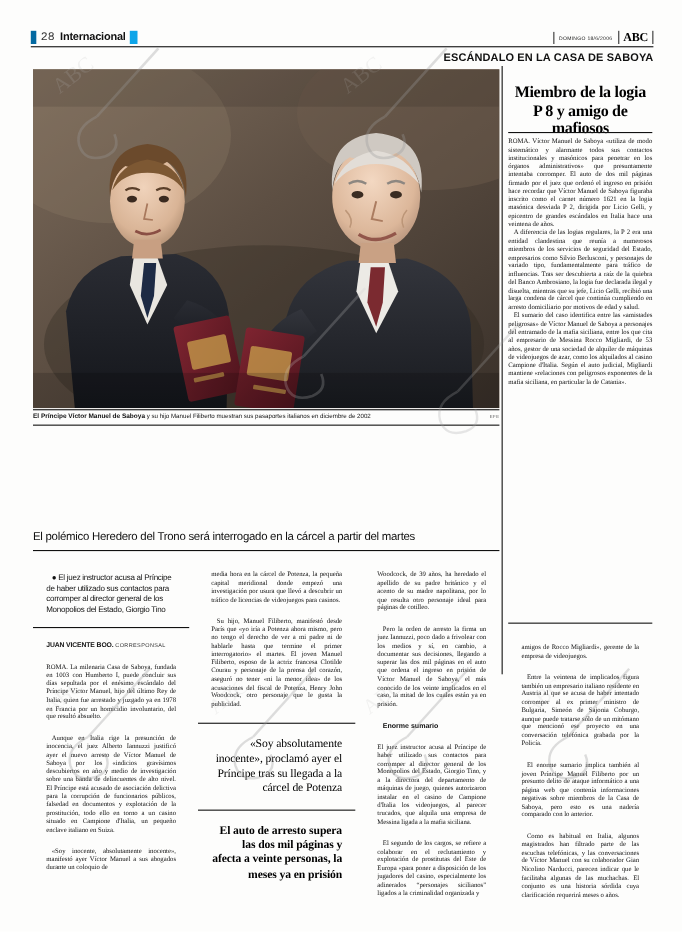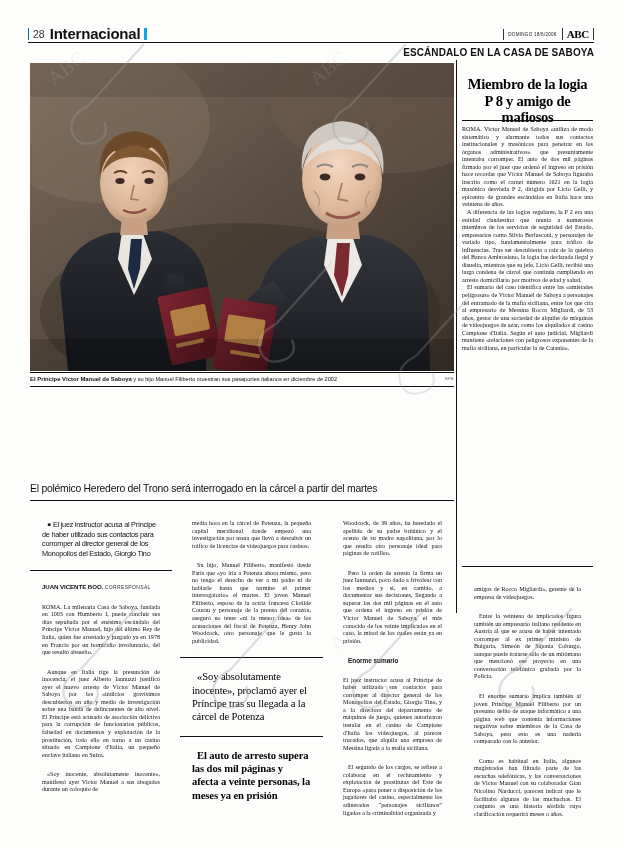--- a/index.html
+++ b/index.html
@@ -24,28 +24,28 @@
   .wm svg{display:block;}
 
   
   .masthead{
     position:absolute;left:28px;top:26px;width:566px;height:16px;
     display:flex;align-items:center;
     border-bottom:1.6px solid #111;
   }
   .mast-left{display:flex;align-items:center;gap:5px;height:100%;}
   .folio{
-    font-family:Liberation Sans, sans-serif;
+    font-family:Liberation Mono, monospace;
     font-size:10.5px;color:#333;padding-left:4px;
-    border-left:1px solid #0369a1;height:12px;line-height:12px;
+    border-left:5px solid #0369a1;height:12px;line-height:12px;
   }
   .section-name{
     font-family:"Liberation Sans",sans-serif;
-    font-weight:bold;font-size:15px;letter-spacing:-.2px;
-    color:#111;padding-right:4px;border-right:3px solid #0ea5e9;height:12px;line-height:12px;
+    font-weight:bold;font-size:10px;letter-spacing:-.2px;
+    color:#111;padding-right:4px;border-right:7px solid #0ea5e9;height:12px;line-height:12px;
   }
   .mast-rule{flex:1;height:0;}
   .mast-right{display:flex;align-items:center;gap:5px;height:100%;}
   .pubdate{
     font-family:"Liberation Sans",sans-serif;
     font-size:4.6px;letter-spacing:.25px;color:#222;
     border-left:1px solid #333;padding-left:4px;height:11px;line-height:11px;
     display:flex;align-items:center;
   }
   .logo{
@@ -121,21 +121,21 @@
     font-weight:bold;font-size:6.2px;letter-spacing:-.1px;color:#111;
   }
   .byline .corr{
     font-weight:normal;font-size:5px;letter-spacing:.35px;color:#333;
   }
 
   
   .pullquote{
     font-family:"Liberation Serif",serif;
     font-size:10.6px;line-height:13.4px;
-    color:#000;text-align:left;text-indent:0;
+    color:#000;text-align:right;text-indent:0;
     letter-spacing:-.1px;
   }
   .pq-rule{height:.9px;background:#111;margin:7px 0 8px 0;}
   .pq-bold{font-weight:bold;}
 
   .sub-title{
     font-family:"Liberation Sans",sans-serif;
     font-weight:bold;font-size:6.4px;color:#111;
     text-indent:0;margin:5px 0 2px 0;
   }

